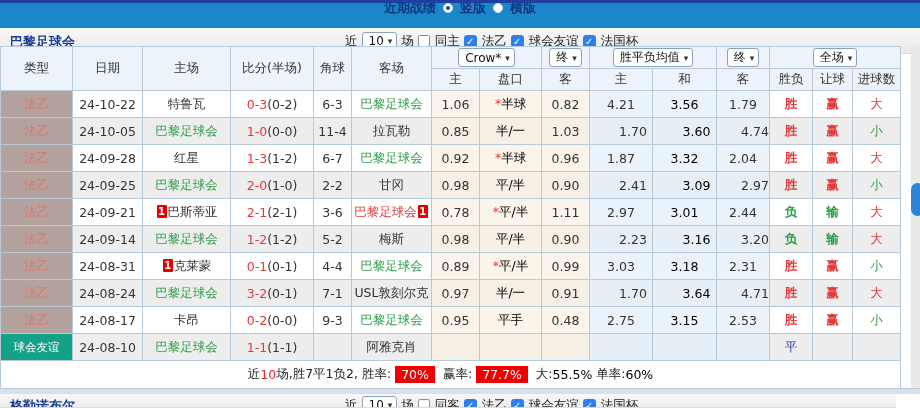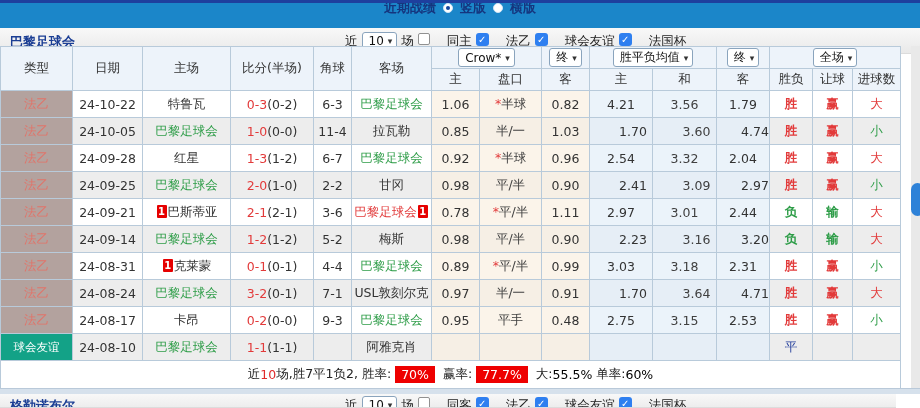--- a/index.html
+++ b/index.html
@@ -13,21 +13,21 @@
   .topbar { height:28px; background:#1b86c9; border-top:3px solid #1e3f9e; overflow:hidden; }
   .topbar-inner { display:flex; justify-content:center; align-items:center; gap:7px;
     height:24px; margin-top:-7px; color:#15357e; font-weight:bold; font-size:13px; }
   .radio { width:10px; height:10px; border-radius:50%; background:#fff; border:1px solid #cfe4f6; display:inline-block; position:relative; }
   .radio.sel::after { content:""; position:absolute; left:2px; top:2px; width:4px; height:4px; border-radius:50%; background:#14459c; }
   
   .sec { height:26px; background:linear-gradient(#f8f8f8,#e9e9e9); border-bottom:1px solid #dcdcdc; position:relative; }
   .sec .team { position:absolute; left:10px; top:5px; font-size:13px; font-weight:bold; color:#1b3e94; }
   .sec .flt { position:absolute; left:345px; top:0; height:26px; display:flex; align-items:center; gap:4px; }
   .flt-t { color:#222; font-size:12.5px; }
-  .flt-item { display:inline-flex; gap:17px; cursor:pointer; }
+  .flt-item { display:inline-flex; align-items:center; gap:5px; cursor:pointer; }
   .cb { width:13px; height:13px; border-radius:3px; display:inline-flex; align-items:center; justify-content:center; }
   .cb.ck { background:#2e7ff0; color:#fff; font-size:10px; font-weight:bold; }
   .cb.un { background:#fff; border:1px solid #919191; width:12px; height:12px; border-radius:2px; }
   .dd { display:inline-flex; align-items:center; gap:4px; background:#fff; border:1px solid #8aa4bd;
         border-radius:3px; height:19px; padding:0 4px 0 6px; font-size:12px; color:#111; cursor:pointer; }
   .dd-arrow { font-size:9px; color:#333; }
   
   table { position:absolute; left:0; top:46px; width:814px; border-collapse:collapse; table-layout:fixed; }
   td,th { border:1px solid #b8cada; text-align:center; padding:0; font-weight:normal;
           overflow:hidden; white-space:nowrap; font-size:12.5px; color:#333; }
@@ -35,21 +35,21 @@
   tbody td { height:27px; background:#fff; }
   tr.even td { background:#ededed; }
   td.tint-cream, tr.even td.tint-cream { background:#fbf4ea; }
   td.tint-blue,  tr.even td.tint-blue  { background:#ebf3fa; }
   tr.even td.tint-cream { background:#f6efe5; }
   tr.even td.tint-blue  { background:#e6eef6;padding-left:24px; }
   td.t-league { background:#b3a29e !important; color:#e0746a; }
   td.t-friendly { background:#13a287 !important; color:#fff; font-size:11.5px; }
   .g { color:#2e9d48; }        
   .rd { color:#e23a3a; }       
-  .bl { color:#404040; }       
+  .bl { color:#000000; }       
   .nv { color:#223d9b; }       
   .bold { font-weight:bold; }
   .badge { display:inline-block; background:#e60000; color:#fff; font-size:10px; font-weight:bold;
            min-width:10px; height:13px; line-height:13px; padding:0 1px; border-radius:1px; margin:0 1px; vertical-align:1px; }
   .half { color:#333; }
   tfoot td { height:28px; background:#fff; }
   .sumwrap { display:flex; justify-content:center; align-items:center; font-size:12.5px; }
   .seg-plain { color:#222; white-space:pre; }
   .seg-red { color:#e02a2a; }
   .seg-blue { color:#000000; }
@@ -213,21 +213,21 @@
       <tr class="odd">
         <td class="t-league">法乙</td>
         <td>24-09-28</td>
         <td><span>红星</span></td>
         <td><span class="rd">1-3</span><span class="half">(1-2)</span></td>
         <td>6-7</td>
         <td><span class="g">巴黎足球会</span></td>
         <td class="tint-cream">0.92</td>
         <td class="tint-cream"><span class="rd">*</span><span class="bl">半球</span></td>
         <td class="tint-cream">0.96</td>
-        <td class="tint-blue">2.54</td>
+        <td class="tint-blue">1.87</td>
         <td class="tint-blue bl">3.32</td>
         <td class="tint-blue">2.04</td>
         <td class="rd bold">胜</td>
         <td class="rd bold">赢</td>
         <td class="rd">大</td>
       </tr>
       <tr class="even">
         <td class="t-league">法乙</td>
         <td>24-09-25</td>
         <td><span class="g">巴黎足球会</span></td>

